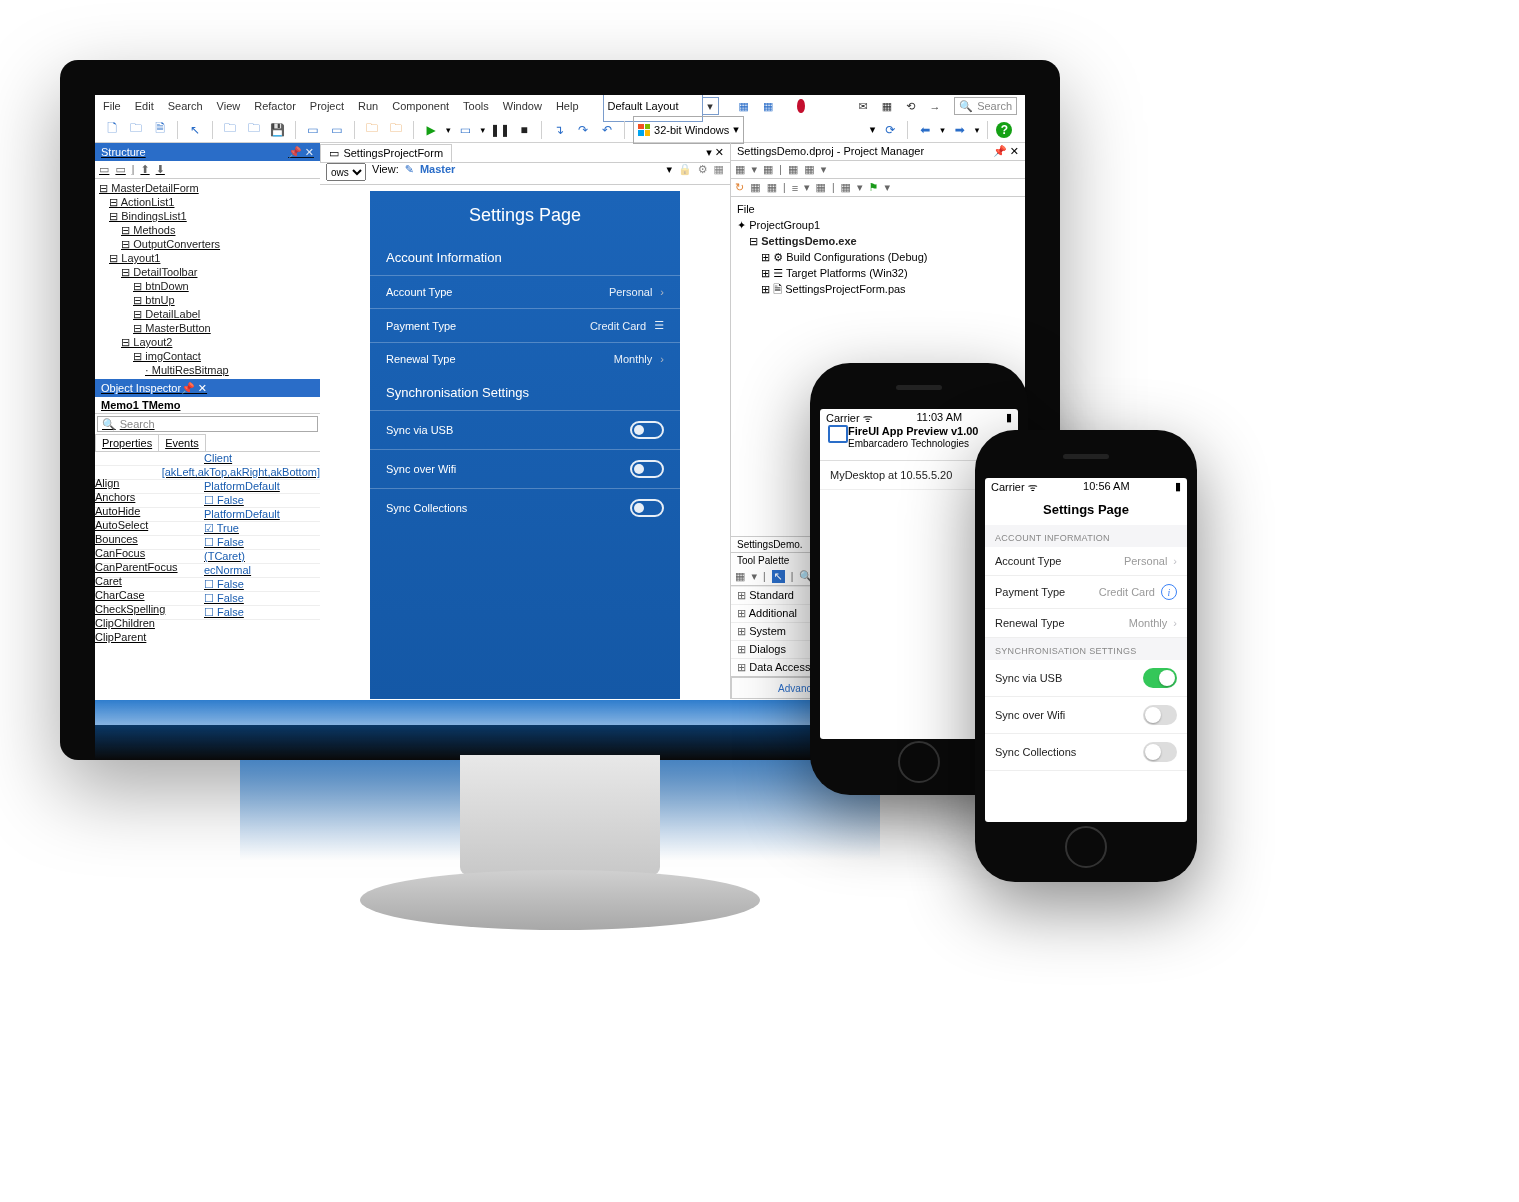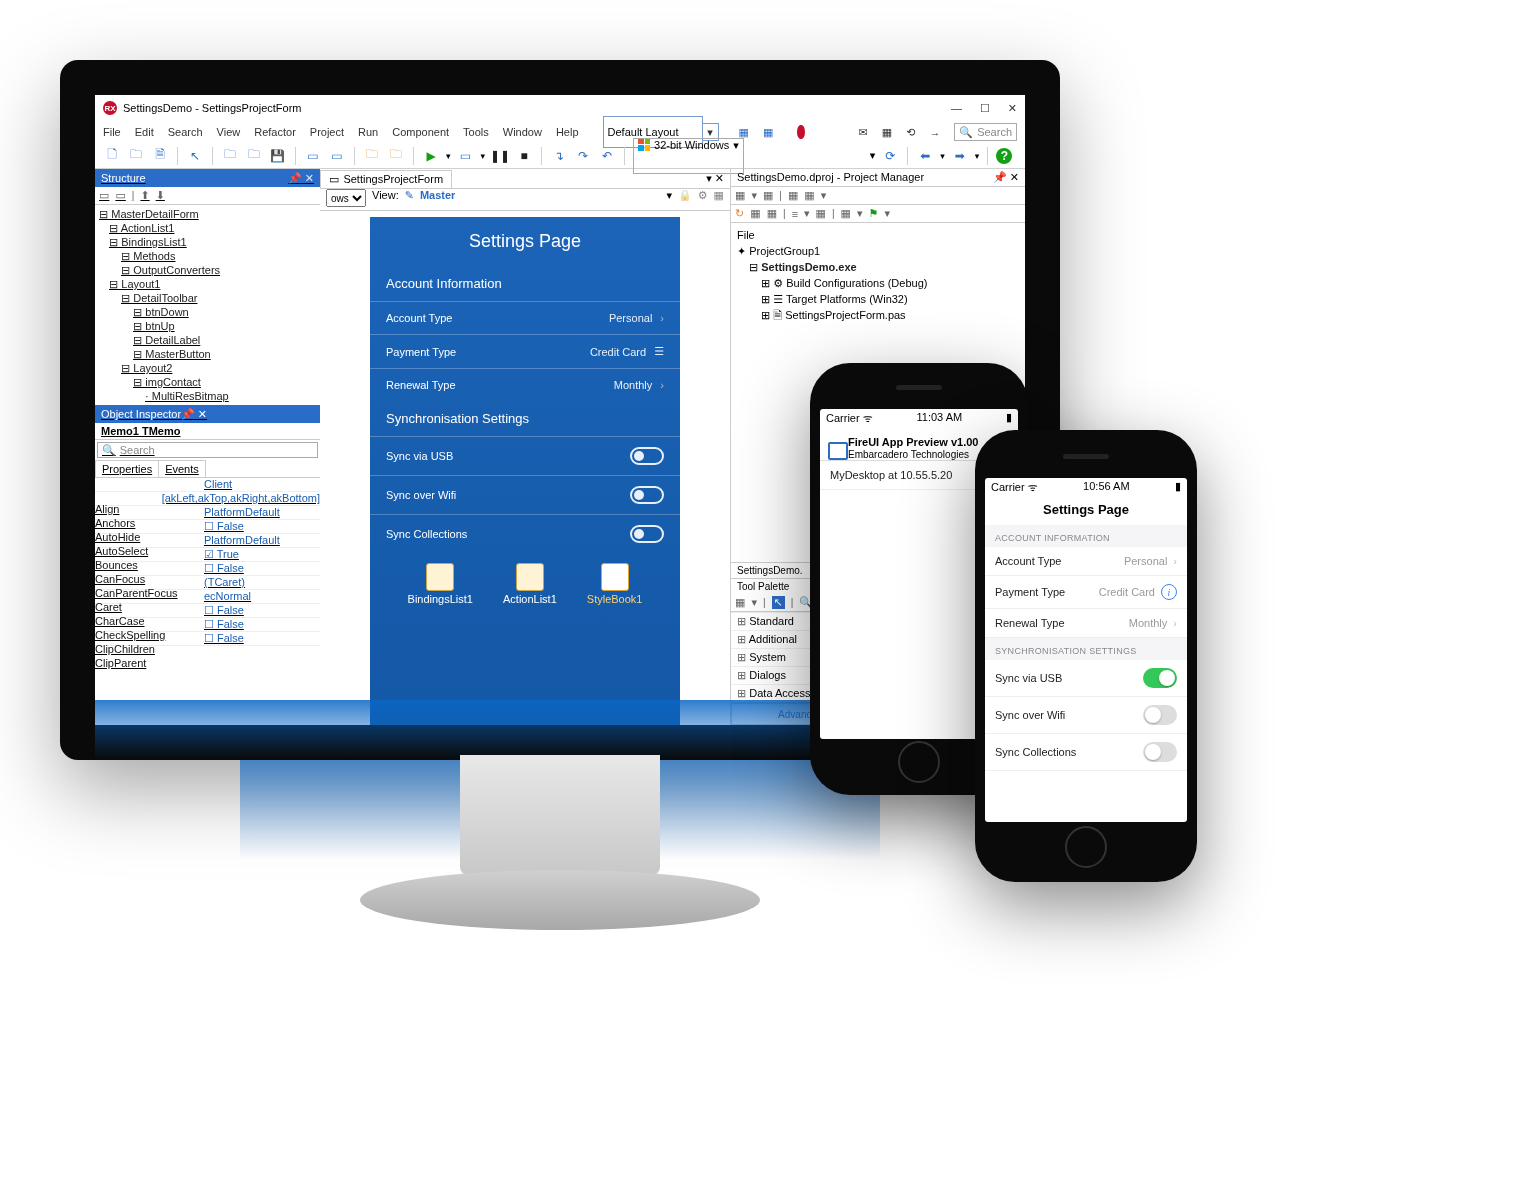--- a/index.html
+++ b/index.html
@@ -24,21 +24,21 @@
 .layoutbox input{width:100px;height:32px;border:1px solid #7a9ccc;padding:0 4px;}
 .layoutbox .dd{width:16px;height:18px;border:1px solid #7a9ccc;border-left:0;display:flex;align-items:center;justify-content:center;}
 .searchbox{margin-left:auto;width:100px;height:18px;border:1px solid #aaa;display:flex;align-items:center;padding:0 4px;gap:4px;color:#888;}
 
 .toolbar{height:26px;display:flex;align-items:center;padding:0 8px;gap:6px;border-bottom:1px solid #d0d0d0;}
 .toolbar .ico{width:18px;height:18px;display:flex;align-items:center;justify-content:center;font-size:12px;color:#2a6dc8;}
 .toolbar .sep{width:1px;height:18px;background:#d0d0d0;margin:0 2px;}
 .toolbar .play{color:#14a014;}
 .toolbar .stop{color:#222;}
 .toolbar .help{width:16px;height:16px;background:#14a014;border-radius:50%;color:#fff;font-weight:700;}
-.platformbox{border:1px solid #aaa;height:36px;padding:0 4px;display:flex;gap:4px;}
+.platformbox{border:1px solid #aaa;height:28px;padding:0 4px;display:flex;align-items:center;gap:4px;}
 .platformbox .winlogo{width:12px;height:12px;display:grid;grid-template-columns:1fr 1fr;grid-template-rows:1fr 1fr;gap:1px;}
 .platformbox .winlogo div:nth-child(1){background:#f25022;}
 .platformbox .winlogo div:nth-child(2){background:#7fba00;}
 .platformbox .winlogo div:nth-child(3){background:#00a4ef;}
 .platformbox .winlogo div:nth-child(4){background:#ffb900;}
 
 
 .panes{display:flex;height:calc(100% - 74px);}
 .left{width:225px;display:flex;flex-direction:column;text-decoration:underline;}
 .panel-hdr{background:#2a6dc8;color:#fff;height:18px;display:flex;align-items:center;padding:0 6px;font-size:10px;}
@@ -104,47 +104,38 @@
 .phone1 .screen{left:10px;top:46px;width:198px;height:330px;}
 .phone1 .speaker{top:22px;}
 .phone1 .homebtn{bottom:12px;}
 
 .phone2{left:975px;top:430px;width:222px;height:452px;}
 .phone2 .screen{left:10px;top:48px;width:202px;height:344px;}
 .phone2 .speaker{top:24px;}
 .phone2 .homebtn{bottom:14px;}
 
 .statusbar{height:16px;display:flex;align-items:center;justify-content:space-between;padding:0 6px;font-size:9px;}
-.ios-hdr{height:36px;display:flex;align-items:flex-end;padding:0 8px;gap:0;font-size:10px;border-bottom:1px solid #ddd;}
+.ios-hdr{height:36px;display:flex;align-items:flex-start;padding:0 8px;gap:0;font-size:10px;border-bottom:1px solid #ddd;}
 .ios-section{font-size:9px;color:#888;padding:8px 10px 4px;text-transform:uppercase;letter-spacing:.3px;background:#f5f5f7;}
 .ios-row{display:flex;align-items:center;padding:8px 10px;border-bottom:1px solid #eee;font-size:11px;color:#222;}
 .ios-row .rv{margin-left:auto;color:#9a9a9a;display:flex;align-items:center;gap:6px;}
 .ios-toggle{width:34px;height:20px;background:#ddd;border-radius:10px;position:relative;}
 .ios-toggle.on{background:#34c759;}
 .ios-toggle::after{content:"";position:absolute;width:16px;height:16px;background:#fff;border-radius:50%;top:2px;left:2px;box-shadow:0 1px 2px rgba(0,0,0,.3);}
 .ios-toggle.on::after{left:16px;}
 .ios-title{text-align:center;font-weight:600;font-size:13px;padding:8px;}
 .chev{color:#c0c0c6;}
 .info-ico{width:16px;height:16px;border:1.5px solid #3b82f6;border-radius:50%;color:#3b82f6;display:flex;align-items:center;justify-content:center;font-size:10px;font-style:italic;font-family:serif;}
 </style>
 </head>
 <body>
 
 <div class="monitor">
 <div class="monitor-inner">
 
-<div class="titlebar">
-  <div class="rx">RX</div>
-  <span>SettingsDemo - SettingsProjectForm</span>
-  <div class="winbtns">
-    <span>—</span>
-    <span>☐</span>
-    <span>✕</span>
-  </div>
-</div>
 
 <div class="menubar">
   <span>File</span>
   <span>Edit</span>
   <span>Search</span>
   <span>View</span>
   <span>Refactor</span>
   <span>Project</span>
   <span>Run</span>
   <span>Component</span>
@@ -363,34 +354,20 @@
                 <span class="val">
                   <span class="toggle"></span>
                 </span>
               </div>
         <div class="rowitm">
                 <span>Sync Collections</span>
                 <span class="val">
                   <span class="toggle"></span>
                 </span>
               </div>
-        <div class="compbar">
-          <div class="c">
-                  <div class="box"></div>
-                  <span>BindingsList1</span>
-                </div>
-          <div class="c">
-                  <div class="box"></div>
-                  <span>ActionList1</span>
-                </div>
-          <div class="c">
-                  <div class="box" style="background:#fff;border-color:#e0a030;"></div>
-                  <span style="color:#ffd070;">StyleBook1</span>
-                </div>
-        </div>
       </div>
     </div>
   </div>
 
   <div class="right">
     <div style="height:18px;padding:2px 6px;font-size:10px;border-bottom:1px solid #ccc;"><span>SettingsDemo.dproj - Project Manager</span><span style="float:right;">📌 ✕</span></div>
     <div class="pane-tb">
       <span class="ico">▦</span><span>▾</span>
       <span class="ico">▦</span>|
       <span class="ico">▦</span>

